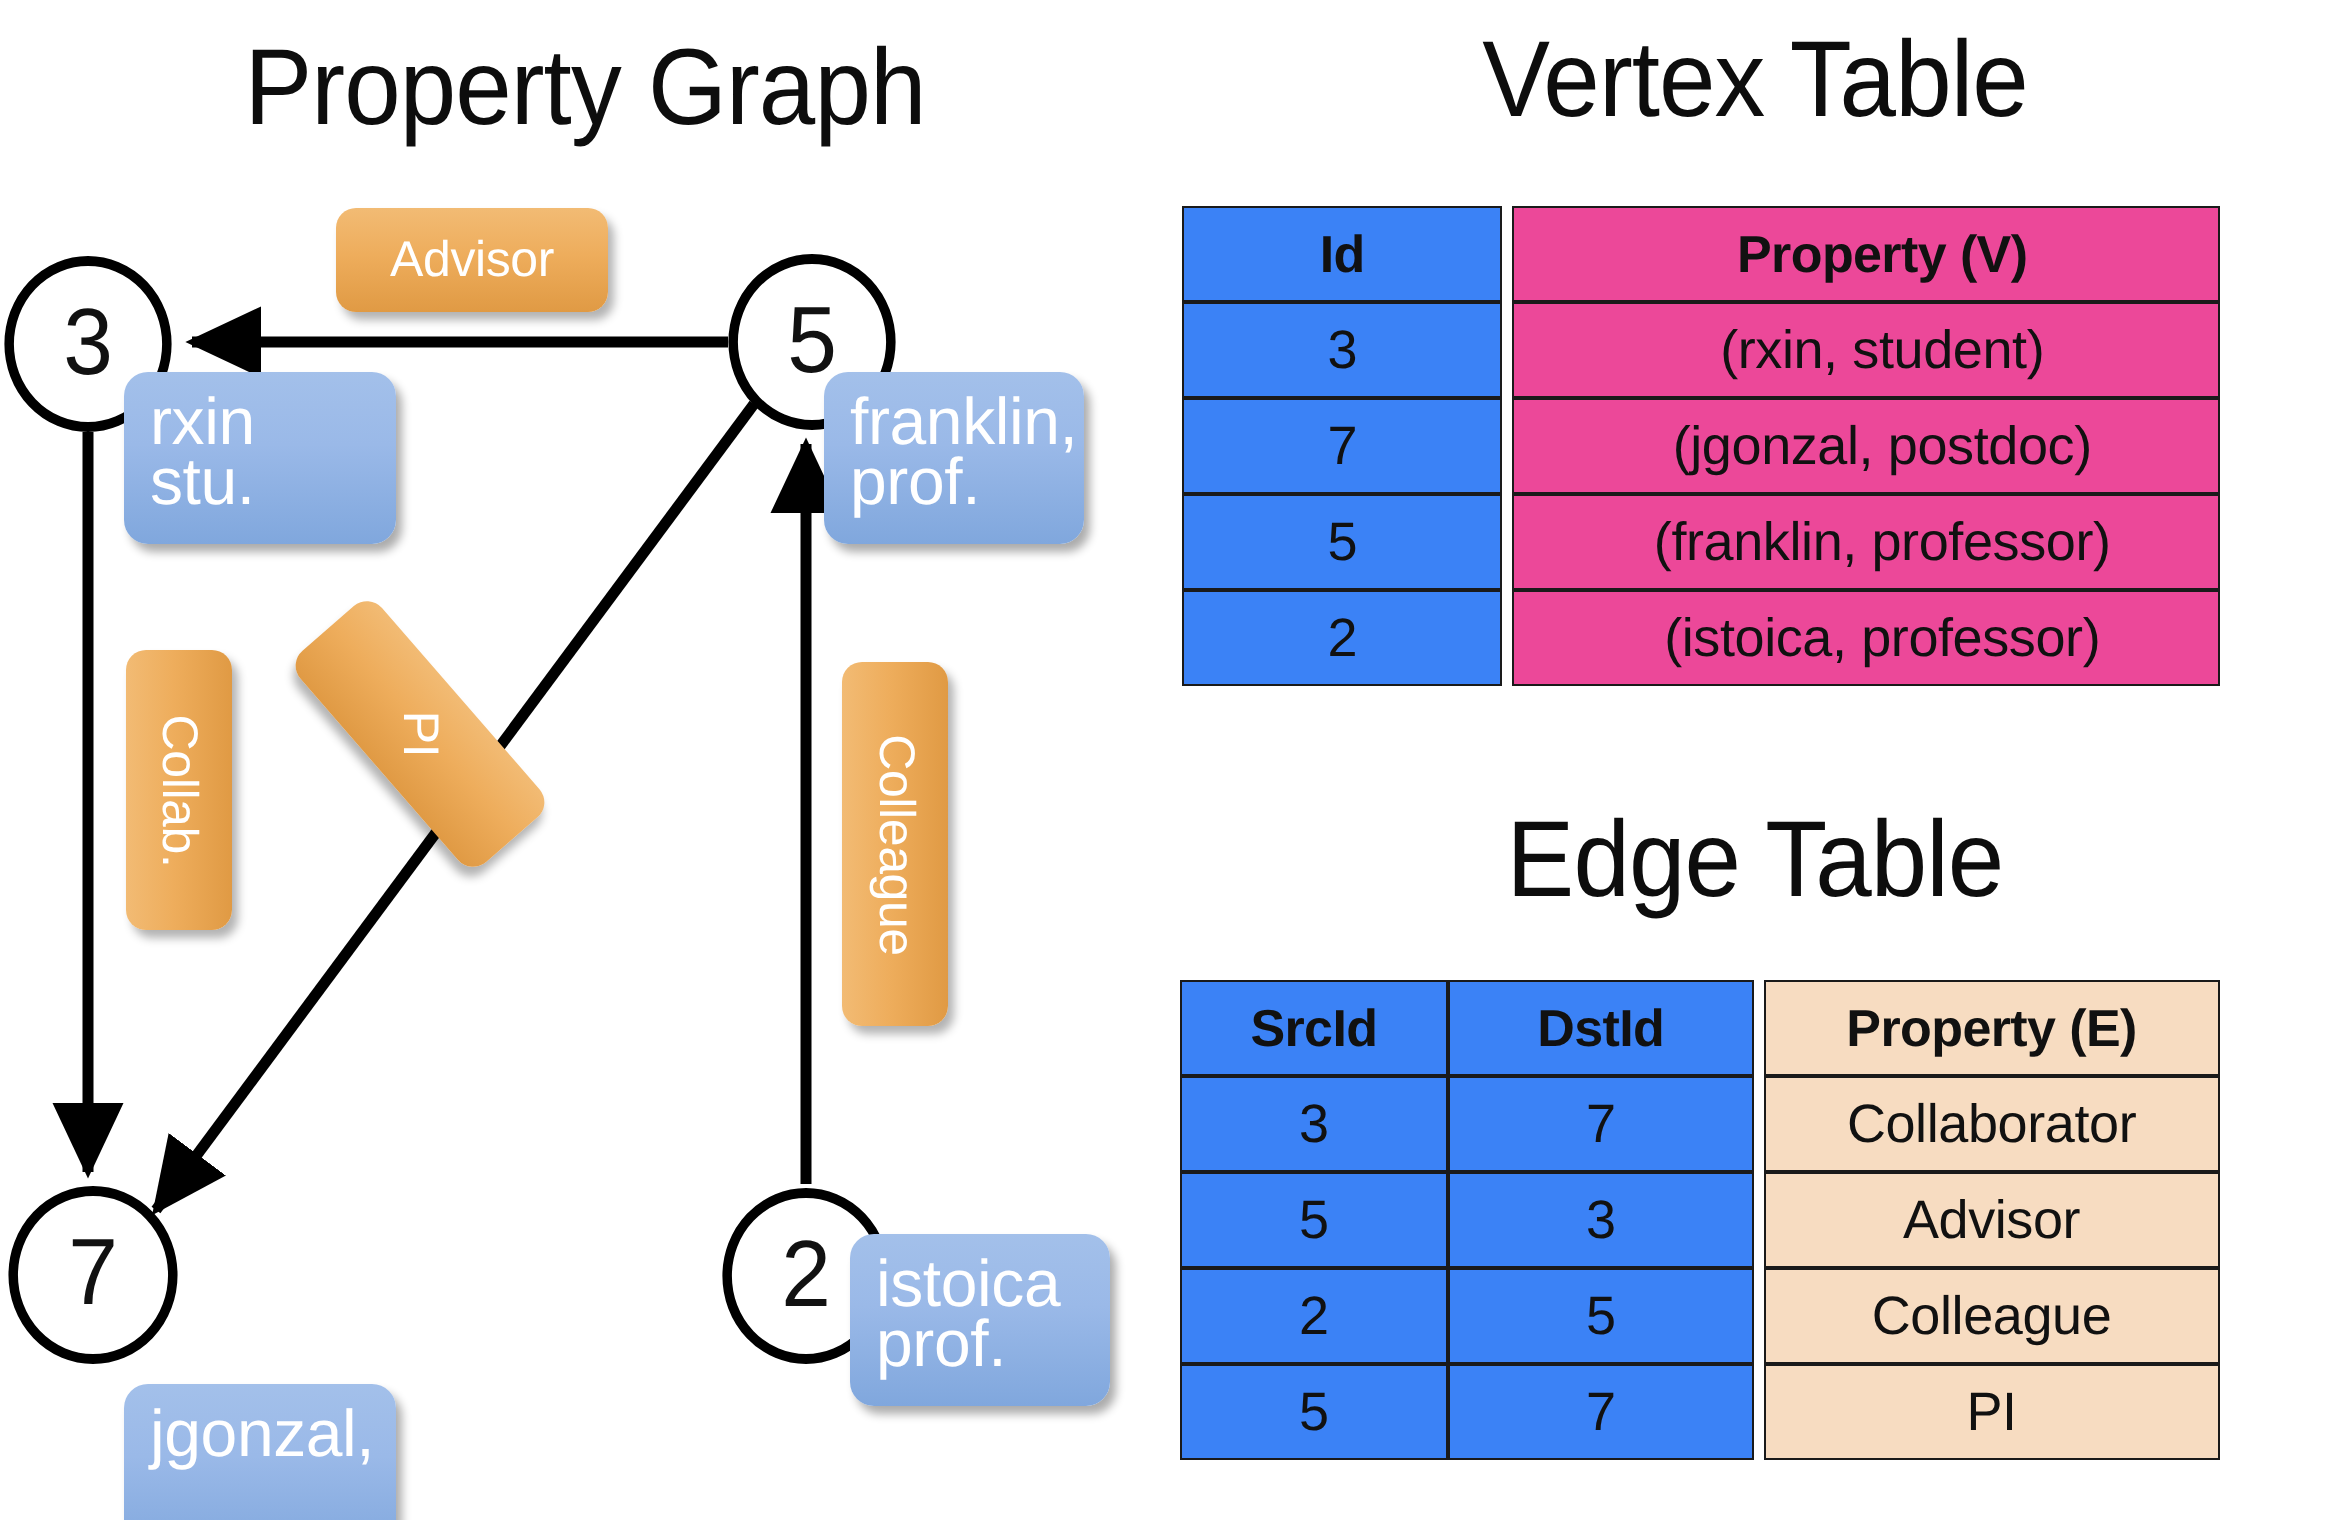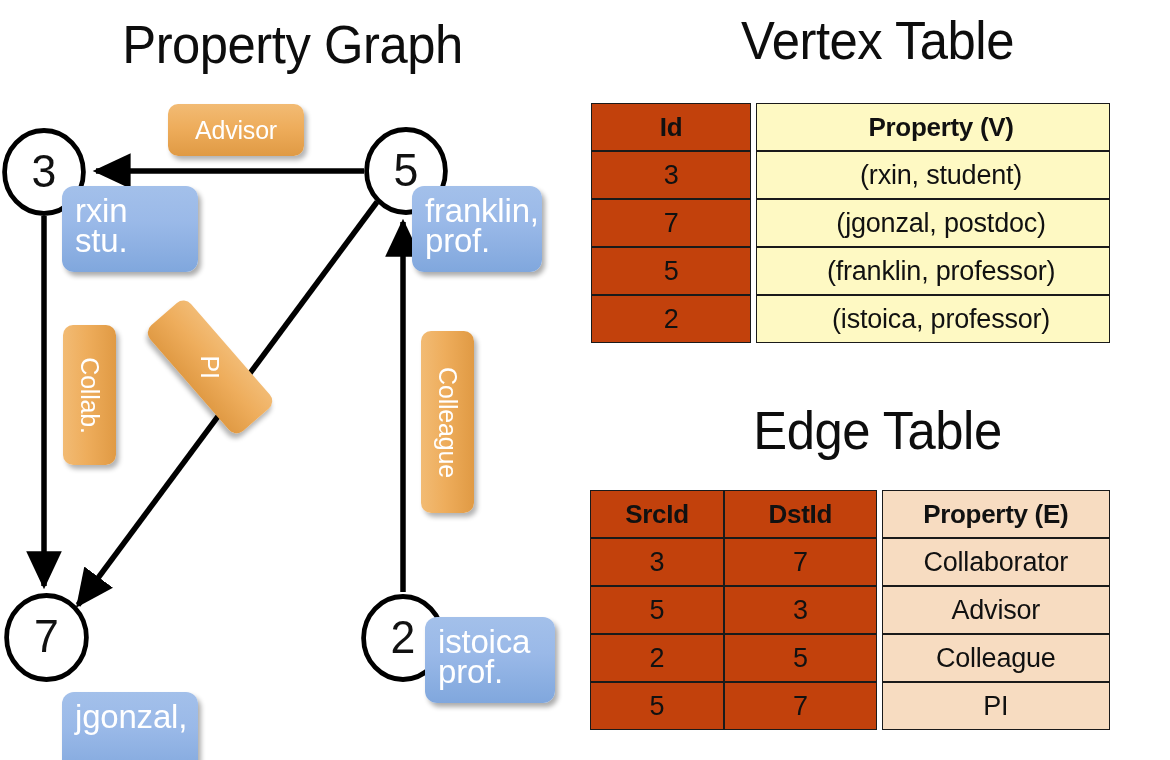--- a/index.html
+++ b/index.html
@@ -85,25 +85,25 @@
   .tbl{position:absolute;border-collapse:separate;border-spacing:0;}
   .tbl td{
     border:1.6px solid #1a1a1a;
     font-family:"Liberation Sans", sans-serif;
     font-weight:300;
     font-size:27px;
     color:#111;
     text-align:center;
     padding:0;
     height:46px;
-    background:#c2410c;
+    background:#3b82f6;
     letter-spacing:-0.2px;
   }
   .tbl td.hdr{font-weight:bold;font-size:26px;letter-spacing:-0.3px;}
-  .tbl td.blue{background:#fef9c3;padding-left:16px;}
+  .tbl td.blue{background:#ec4899;padding-left:16px;}
   .tbl td.peach{background:#f7dcc1;}
   .tbl td.gap{border:none;background:transparent;width:6px;padding:0;}
 
   #vertex-table{left:591px;top:103px;}
   #vertex-table td.c-id{width:186px;}
   #vertex-table td.c-prop{width:380px;}
 
   #edge-table{left:590px;top:490px;}
   #edge-table td.c-src{width:150px;}
   #edge-table td.c-dst{width:174px;}

